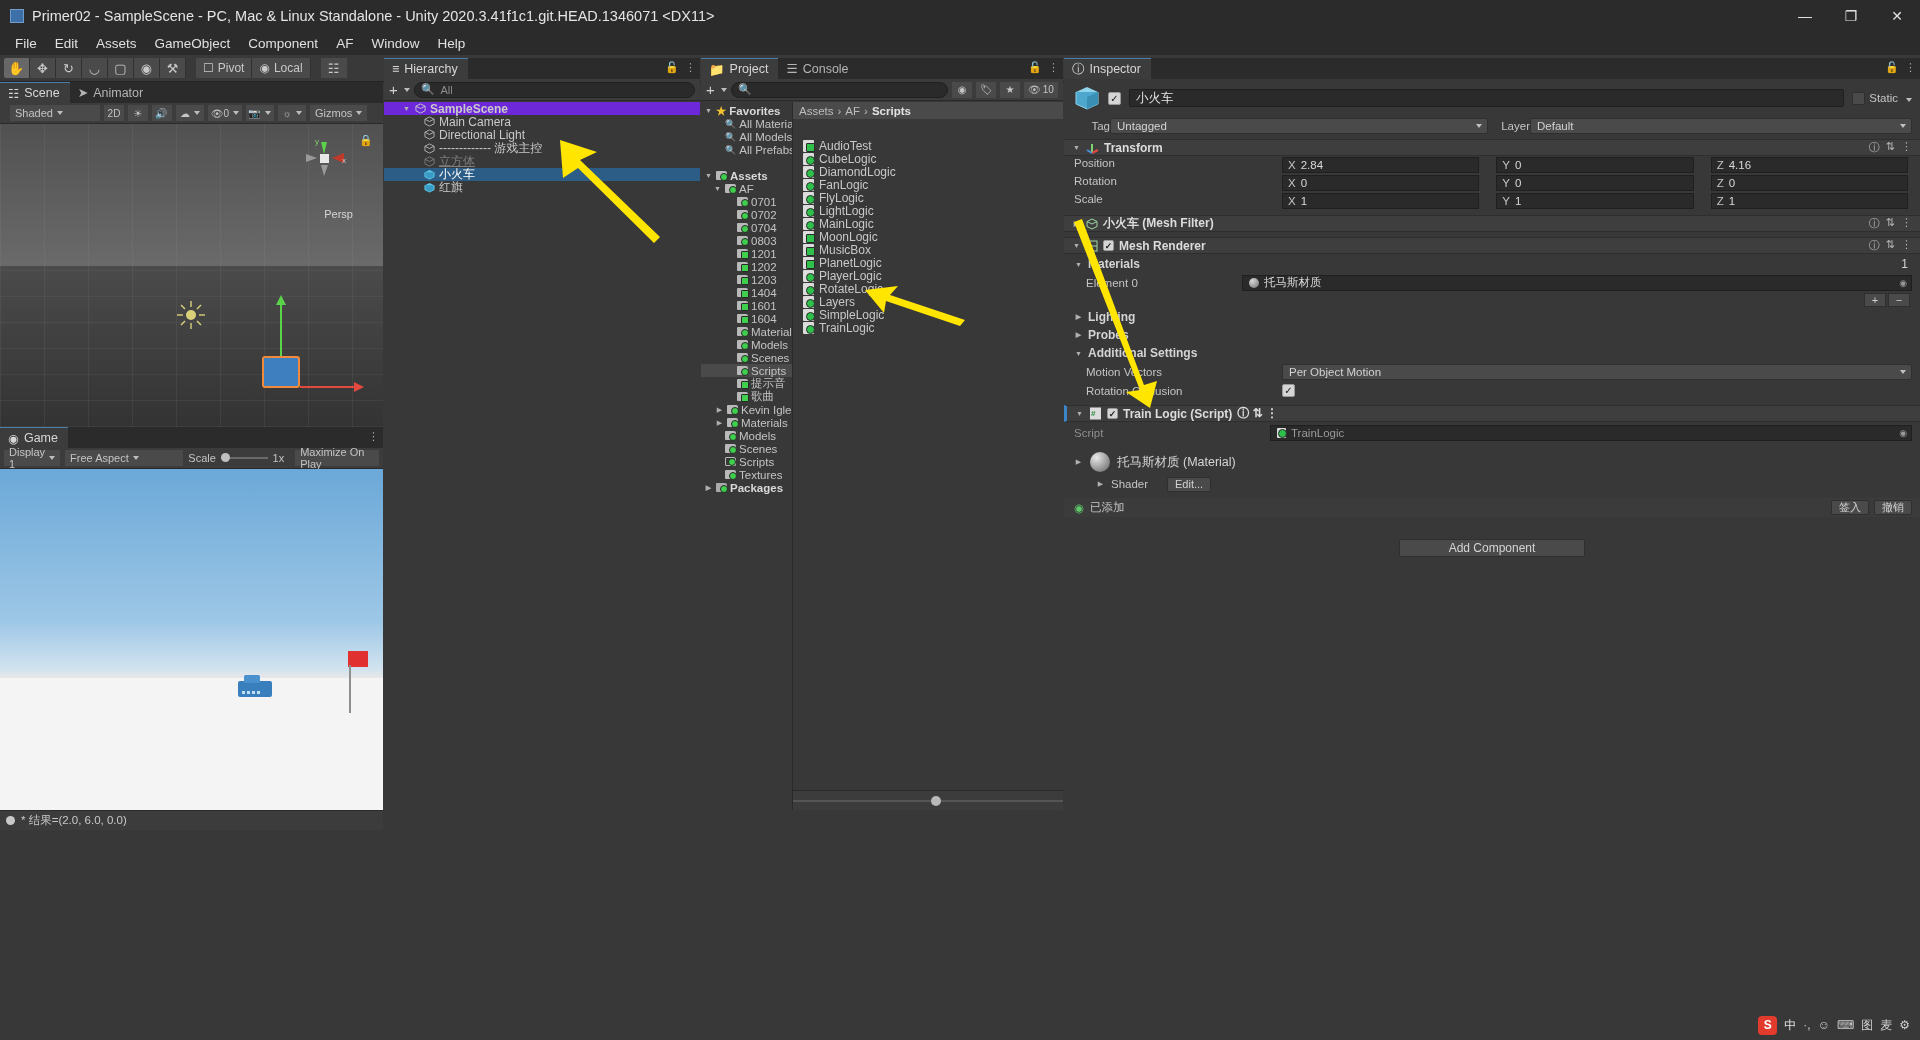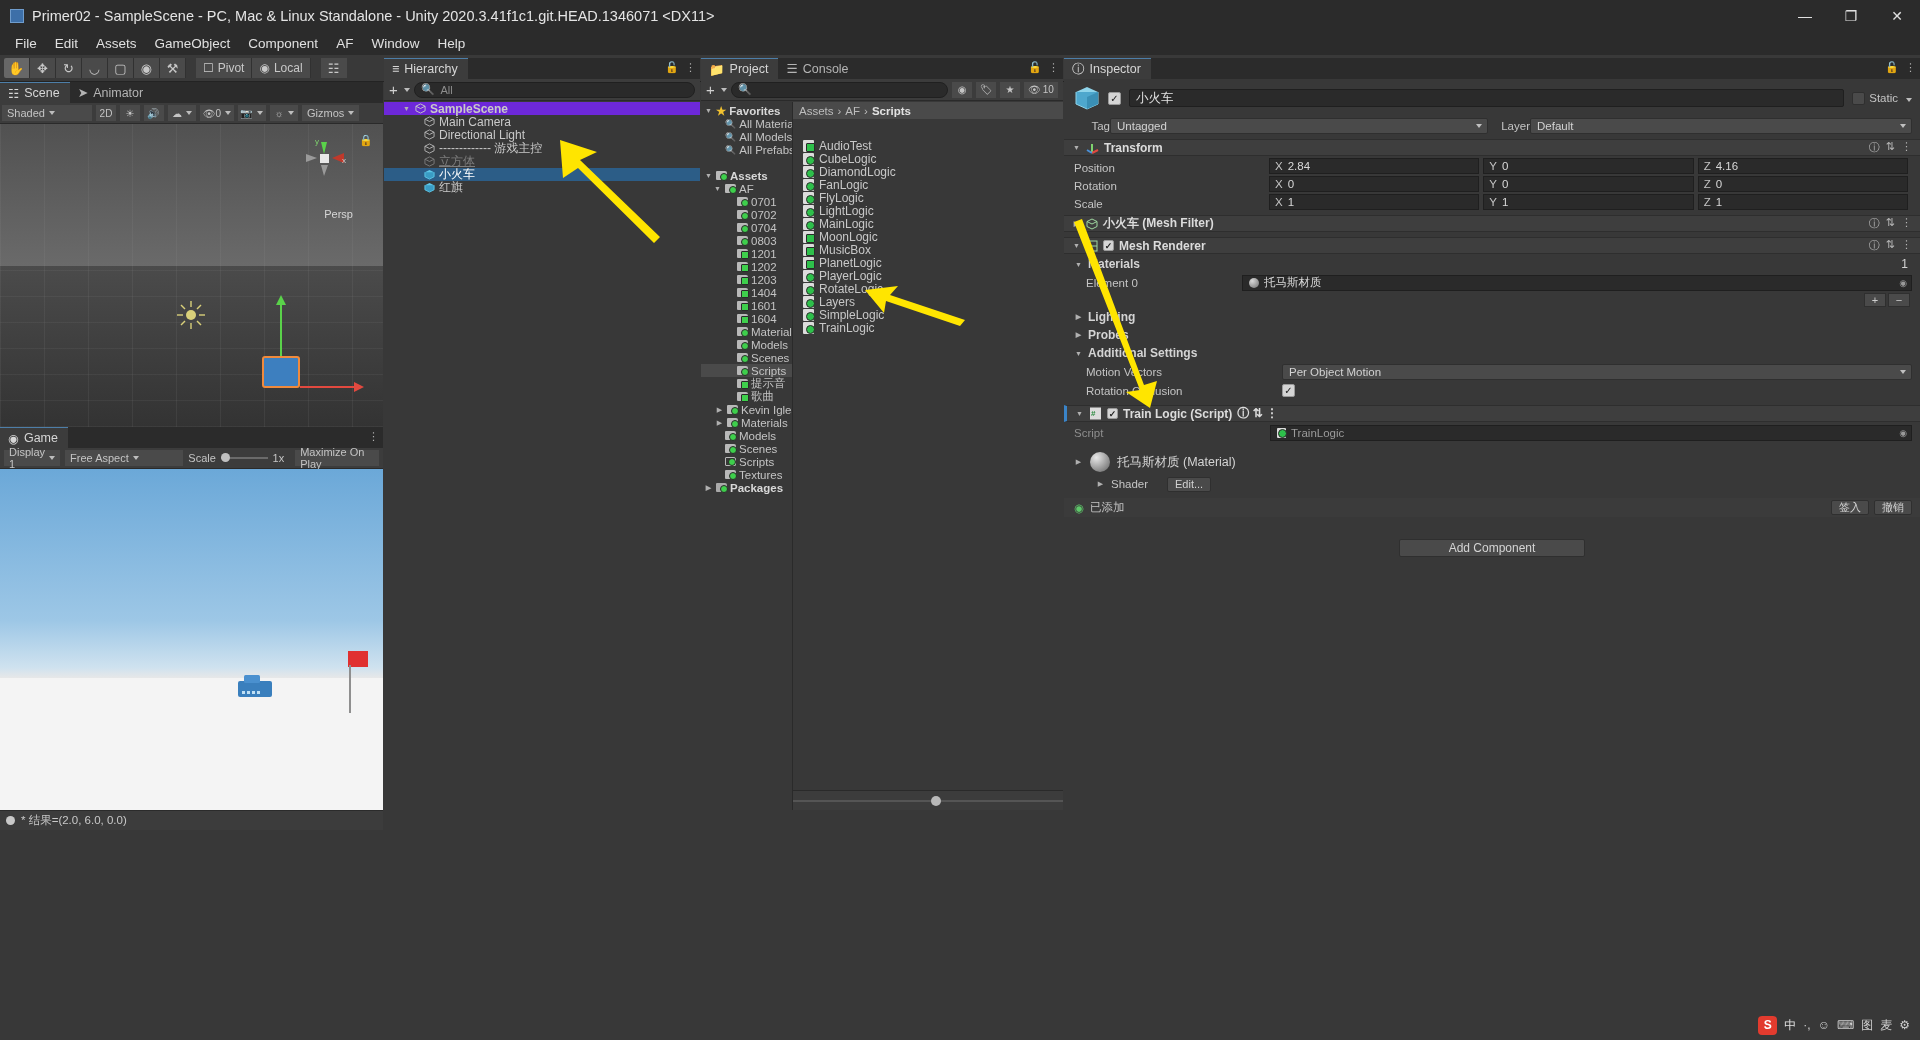--- a/index.html
+++ b/index.html
@@ -47,21 +47,21 @@
   .tabrow { height:21px; background:#2b2b2b; display:flex; align-items:flex-end; position:relative;}
   .ptab { height:21px; display:flex; align-items:center; gap:5px; padding:0 10px 0 8px;
      font-size:12.5px; color:#b4b4b4; background:#2b2b2b; }
   .ptab.sel { background:#3c3c3c; color:#d6d6d6; border-top:1px solid #4d7ea8; }
   .tabrow-right { position:absolute; right:4px; top:3px; display:flex; gap:6px; align-items:center;
      color:#b0b0b0; font-size:11px;}
 
   
   #scene { left:0; top:82px; width:383px; height:345px; }
   .scene-sub { height:21px; background:#3c3c3c; display:flex; align-items:center; gap:4px;
-     padding:0 2px; border-bottom:1px solid #2a2a2a;}
+     padding:0 10px; border-bottom:1px solid #2a2a2a;}
   .ss-drop { height:16px; background:#4a4a4a; display:flex; align-items:center; padding:0 5px;
      font-size:11px; color:#c4c4c4; }
   .ss-btn { width:20px; height:16px; background:#4a4a4a; display:flex; align-items:center;
      justify-content:center; font-size:10px; color:#c4c4c4;}
   .scene-view { position:absolute; left:0; top:42px; right:0; bottom:0; overflow:hidden;
      background:linear-gradient(#5b5b5b 0%, #5e5e5e 47%, #4a4a4a 47%, #3f3f3f 100%); }
   .sky { position:absolute; left:0; top:0; width:100%; height:47%;
      background:linear-gradient(#515151,#6a6a6a);}
   .ground { position:absolute; left:0; top:47%; width:100%; height:53%;
      background:linear-gradient(#4b4b4b,#333);}
@@ -165,21 +165,21 @@
      position:relative;}
   .dd:after { content:""; position:absolute; right:5px; border-left:3.5px solid transparent;
      border-right:3.5px solid transparent; border-top:4px solid #c0c0c0;}
   .btn-flat { height:16px; background:#4a4a4a; border:1px solid #2f2f2f; border-radius:2px;
      display:flex; align-items:center; justify-content:center; font-size:11.5px; color:#d2d2d2;}
   .comp-hdr { height:17px; background:#3e3e3e; border-top:1px solid #2e2e2e;
      border-bottom:1px solid #2e2e2e; display:flex; align-items:center; gap:5px; padding:0 8px;
      font-weight:bold; font-size:12px; color:#dcdcdc; margin-top:5px;}
   .comp-hdr .right-ic { margin-left:auto; display:flex; gap:6px; color:#b6b6b6; font-weight:normal;
      font-size:11px;}
-  .vecrow { display:flex; align-items:flex-end; height:17px; margin:1px 8px 0 10px; gap:0; font-size:11.5px;}
+  .vecrow { display:flex; align-items:flex-start; height:17px; margin:1px 8px 0 10px; gap:13px; font-size:11.5px;}
   .vname { width:195px; color:#c4c4c4;}
   .vfield { flex:1; height:16px; background:#2a2a2a; border:1px solid #1f1f1f; display:flex;
      align-items:center; gap:5px; padding:0 5px; margin-right:4px; font-size:11.5px; color:#d8d8d8;}
   .vax { color:#c4c4c4;}
   .sect { display:flex; align-items:center; gap:5px; height:16px; margin:2px 0 0 10px;
      font-size:12px; font-weight:bold; color:#d4d4d4;}
   .mat-row { display:flex; align-items:center; height:17px; margin:2px 8px 0 22px; gap:6px;
      font-size:11.5px;}
   .objfield { flex:1; height:16px; background:#2a2a2a; border:1px solid #1f1f1f; display:flex;
      align-items:center; gap:5px; padding:0 6px; font-size:11.5px; color:#d8d8d8; position:relative;}

